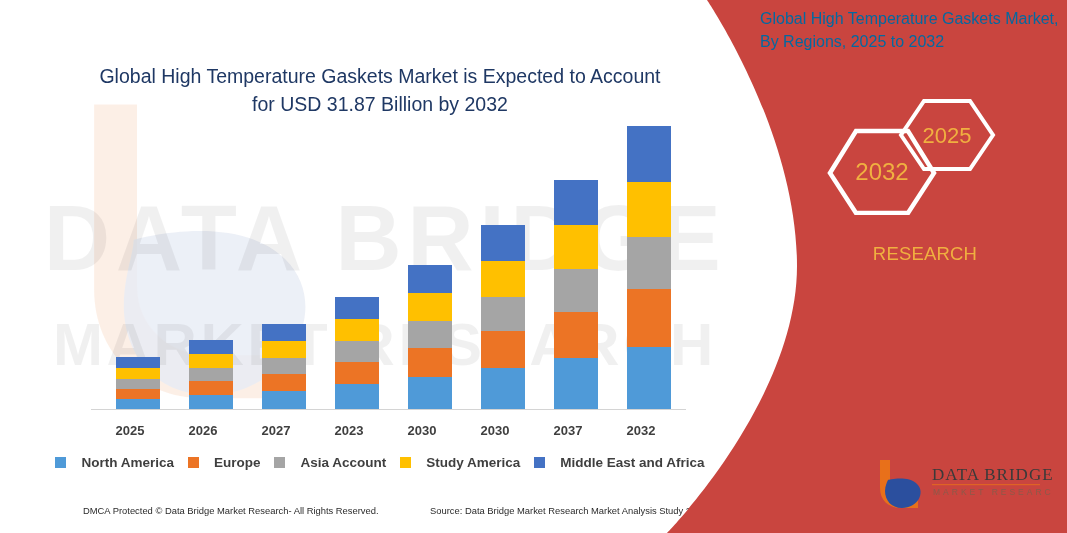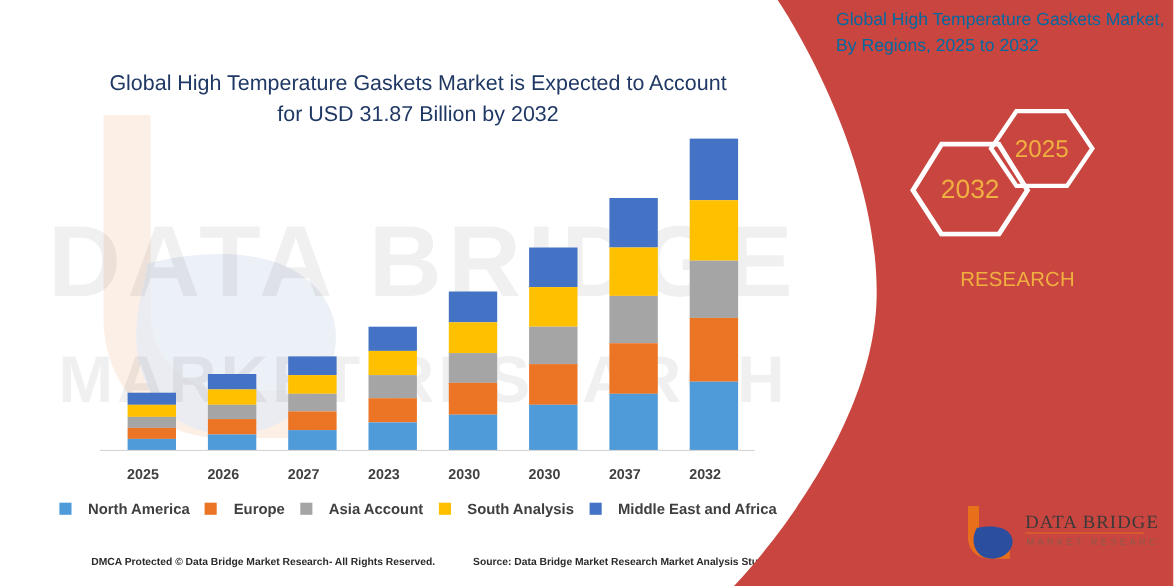--- a/index.html
+++ b/index.html
@@ -39,21 +39,21 @@
   .bar .seg{width:100%;display:block;}
 
   .xlabels{position:absolute;left:91px;top:423px;width:595px;height:20px;}
   .xlab{position:absolute;width:60px;text-align:center;font-size:13px;font-weight:700;color:#3f3f3f;}
 
   .legend{position:absolute;left:0;top:455px;width:760px;display:flex;justify-content:center;
           align-items:center;gap:14px;}
   .lg-item{display:flex;align-items:center;gap:15px;font-size:13.5px;font-weight:700;color:#3f3f3f;white-space:nowrap;}
   .lg-swatch{width:11px;height:11px;display:inline-block;}
 
-  .footer{position:absolute;left:0;top:505px;width:760px;height:22px;font-weight:bold;}
+  .footer{position:absolute;left:0;top:505px;width:760px;height:22px;}
   .foot-l{position:absolute;left:83px;top:0;font-size:9.4px;color:#2b2b2b;white-space:nowrap;}
   .foot-r{position:absolute;left:430px;top:0;font-size:9.4px;color:#2b2b2b;white-space:nowrap;}
 
   
   .panel-title{
     position:absolute;left:760px;top:8px;width:300px;
     color:#0369a1;font-size:16px;line-height:1.42;font-weight:400;text-align:left;
   }
   .hexwrap{position:absolute;left:820px;top:95px;width:190px;height:120px;}
   .hexwrap svg{display:block;width:100%;height:100%;}
@@ -163,21 +163,21 @@
       <div class="lg-item">
         <span class="lg-swatch" style="background: rgb(236, 116, 37);"></span>
         <span>Europe</span>
       </div>
       <div class="lg-item">
         <span class="lg-swatch" style="background: rgb(165, 165, 165);"></span>
         <span>Asia Account</span>
       </div>
       <div class="lg-item">
         <span class="lg-swatch" style="background: rgb(255, 192, 0);"></span>
-        <span>South Analysis</span>
+        <span>Study America</span>
       </div>
       <div class="lg-item">
         <span class="lg-swatch" style="background: rgb(68, 114, 196);"></span>
         <span>Middle East and Africa</span>
       </div>
     </div>
 
   <div class="footer">
     <div class="foot-l">DMCA Protected © Data Bridge Market Research-  All Rights Reserved.</div>
     <div class="foot-r">Source: Data Bridge Market Research  Market Analysis Study 2025</div>

